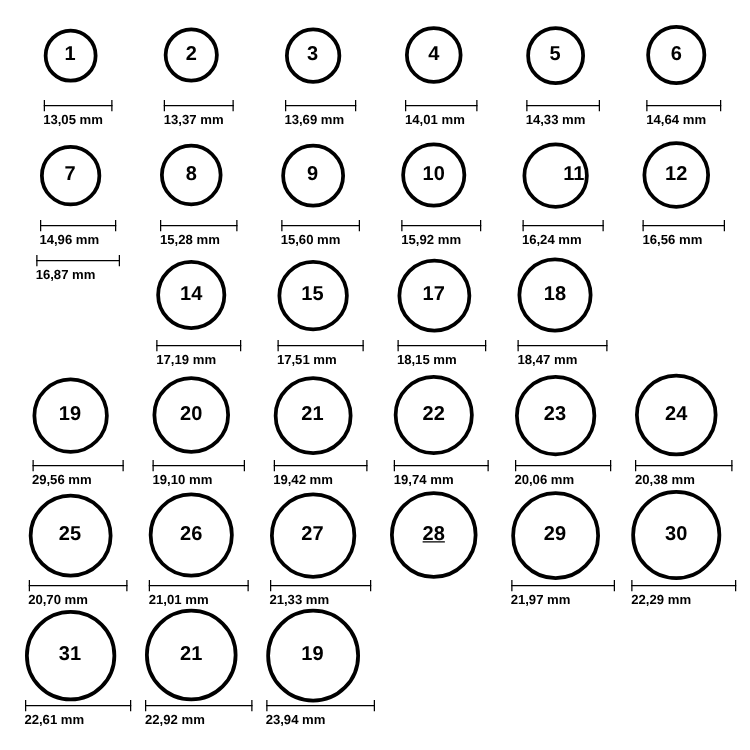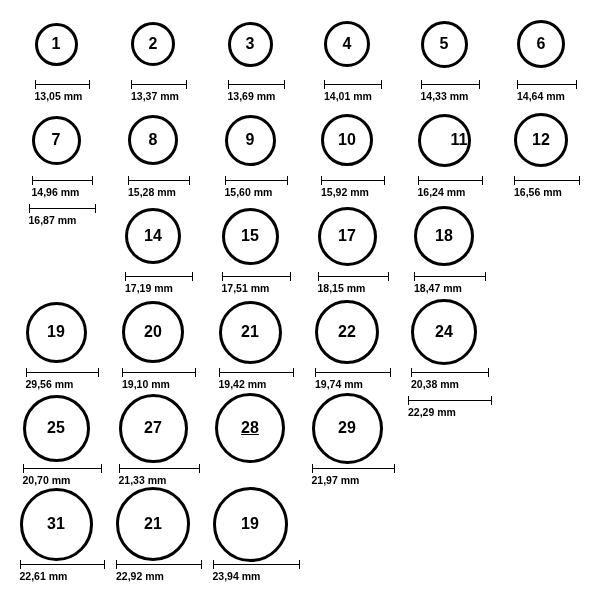--- a/index.html
+++ b/index.html
@@ -410,20 +410,35 @@
           <div class="caliper" style="width: 76px;">
             <div class="bar"></div>
             <div class="tick left"></div>
             <div class="tick right"></div>
           </div>
           <div class="mm">19,74 mm</div>
         </div>
       </div>
       <div class="cell">
         <div class="ring-wrap">
+          <div class="ring" style="width: 65px; height: 65px; border-color: rgb(0, 0, 0);">
+            <span class="ring-label">23</span>
+          </div>
+        </div>
+        <div class="measure">
+          <div class="caliper" style="width: 77px;">
+            <div class="bar"></div>
+            <div class="tick left"></div>
+            <div class="tick right"></div>
+          </div>
+          <div class="mm">20,06 mm</div>
+        </div>
+      </div>
+      <div class="cell">
+        <div class="ring-wrap">
           <div class="ring" style="width: 66px; height: 66px; border-color: rgb(0, 0, 0);">
             <span class="ring-label">24</span>
           </div>
         </div>
         <div class="measure">
           <div class="caliper" style="width: 78px;">
             <div class="bar"></div>
             <div class="tick left"></div>
             <div class="tick right"></div>
           </div>
@@ -442,20 +457,35 @@
           <div class="caliper" style="width: 79px;">
             <div class="bar"></div>
             <div class="tick left"></div>
             <div class="tick right"></div>
           </div>
           <div class="mm">20,70 mm</div>
         </div>
       </div>
       <div class="cell">
         <div class="ring-wrap">
+          <div class="ring" style="width: 68px; height: 68px; border-color: rgb(0, 0, 0);">
+            <span class="ring-label">26</span>
+          </div>
+        </div>
+        <div class="measure">
+          <div class="caliper" style="width: 80px;">
+            <div class="bar"></div>
+            <div class="tick left"></div>
+            <div class="tick right"></div>
+          </div>
+          <div class="mm">21,01 mm</div>
+        </div>
+      </div>
+      <div class="cell">
+        <div class="ring-wrap">
           <div class="ring" style="width: 69px; height: 69px; border-color: rgb(0, 0, 0); align-items: center;">
             <span class="ring-label">27</span>
           </div>
         </div>
         <div class="measure">
           <div class="caliper" style="width: 81px;">
             <div class="bar"></div>
             <div class="tick left"></div>
             <div class="tick right"></div>
           </div>
@@ -478,20 +508,25 @@
         <div class="measure">
           <div class="caliper" style="width: 83px;">
             <div class="bar"></div>
             <div class="tick left"></div>
             <div class="tick right"></div>
           </div>
           <div class="mm">21,97 mm</div>
         </div>
       </div>
       <div class="cell">
+        <div class="ring-wrap">
+          <div class="ring" style="width: 72px; height: 72px; border-color: rgb(0, 0, 0);">
+            <span class="ring-label">30</span>
+          </div>
+        </div>
         <div class="measure">
           <div class="caliper" style="width: 84px;">
             <div class="bar"></div>
             <div class="tick left"></div>
             <div class="tick right"></div>
           </div>
           <div class="mm">22,29 mm</div>
         </div>
       </div>
     </div>

